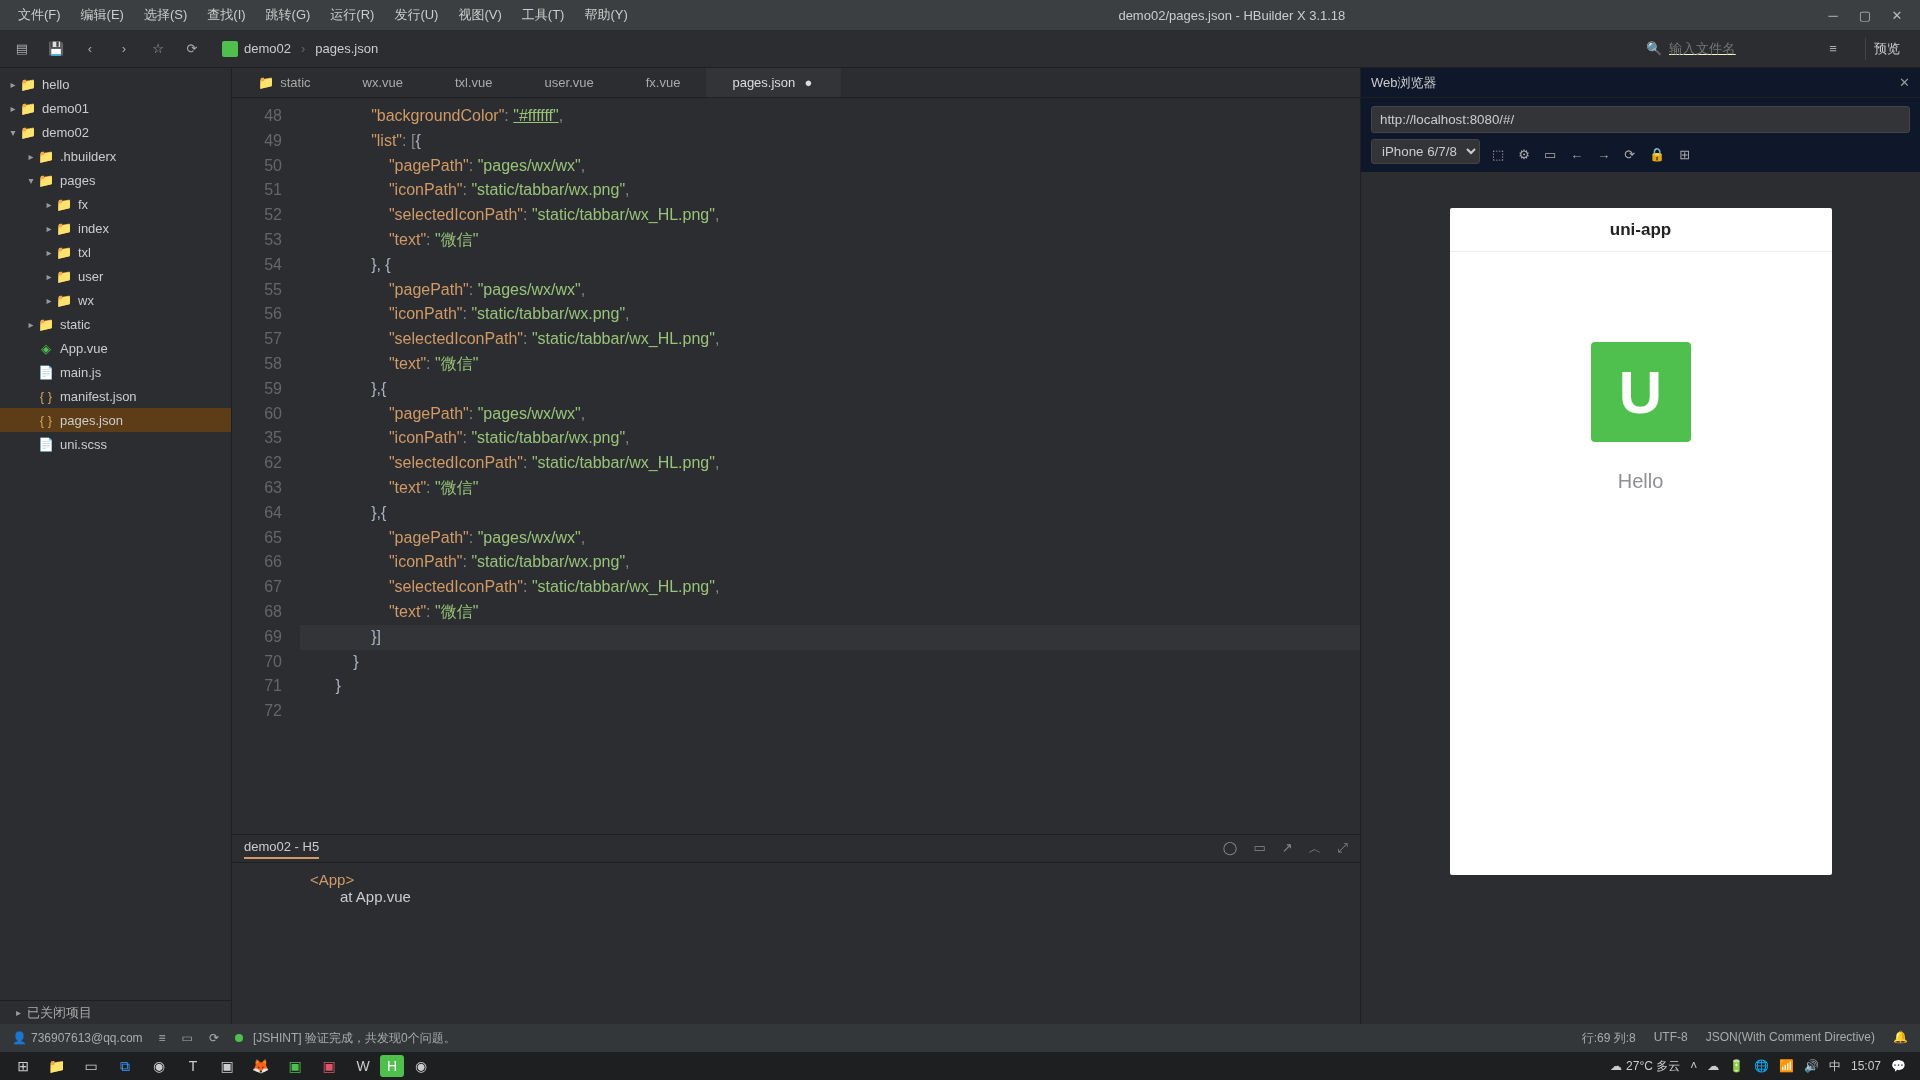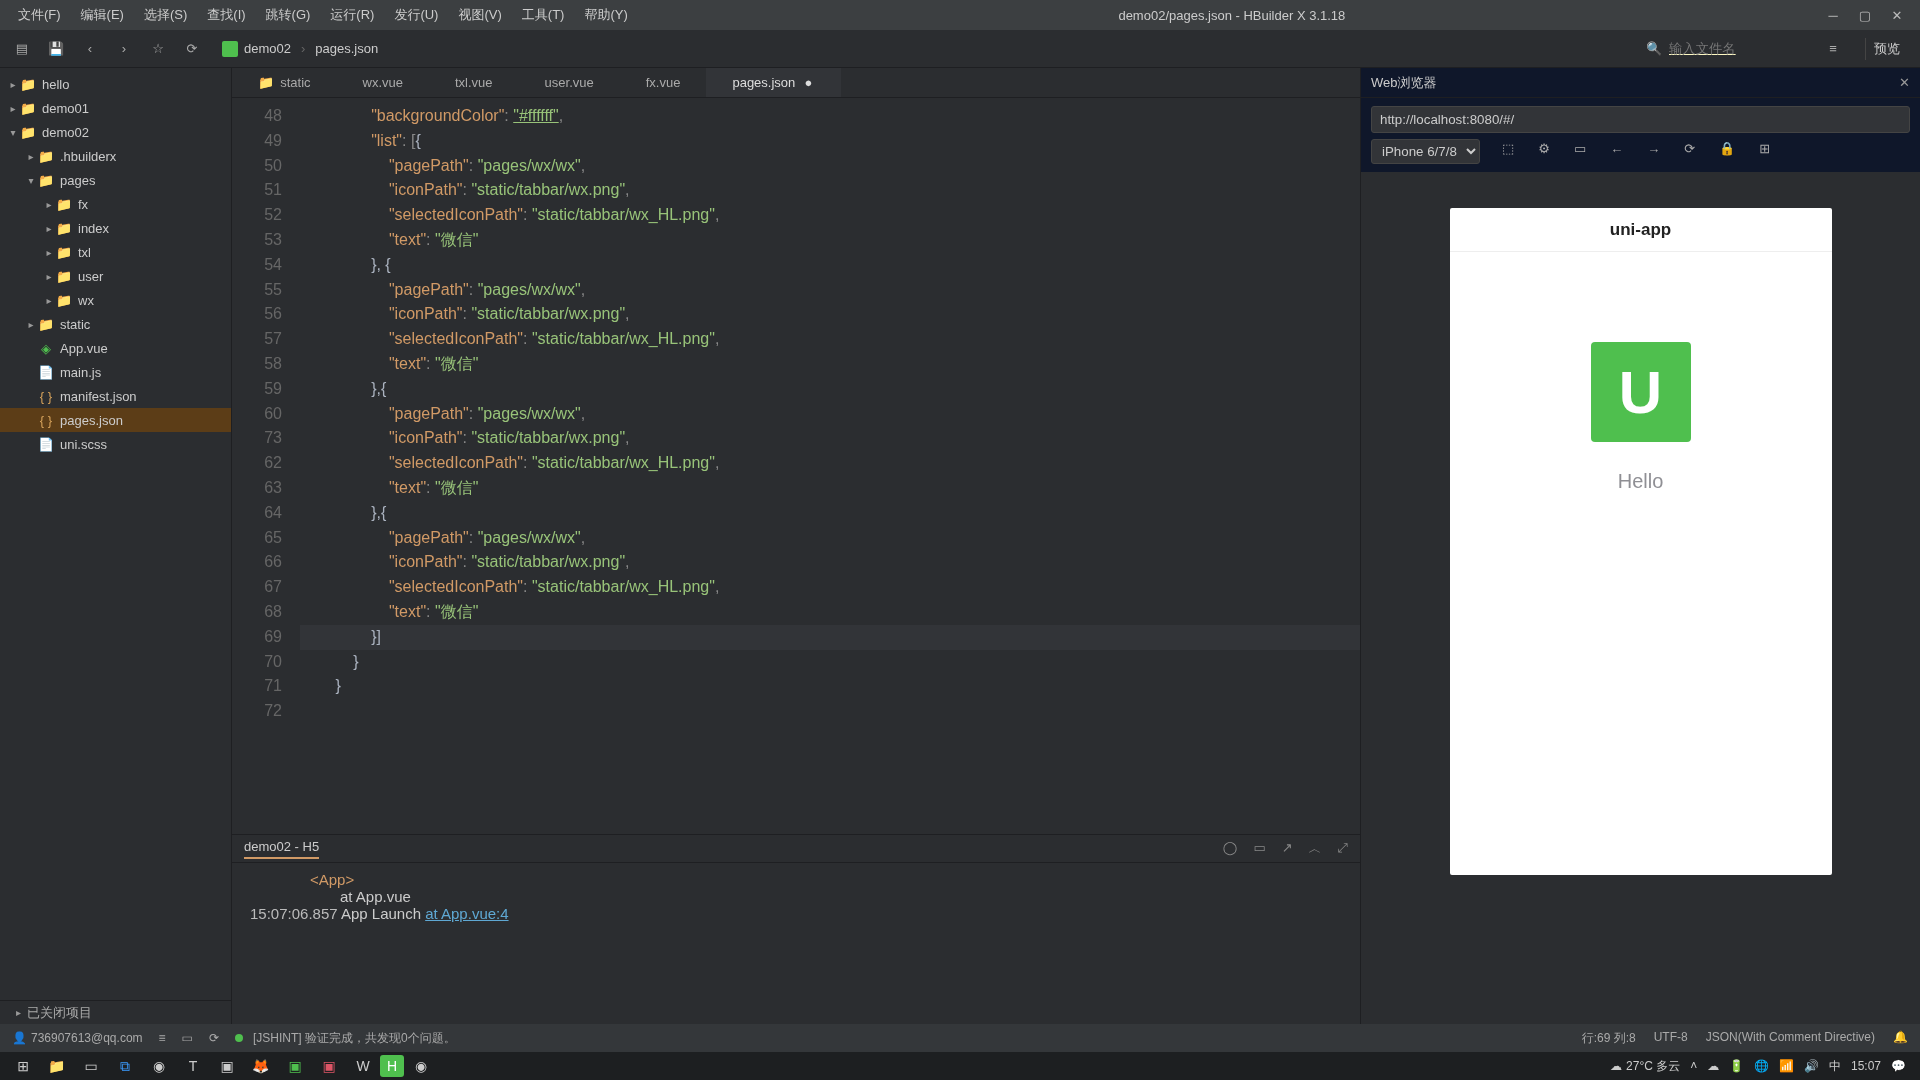--- a/index.html
+++ b/index.html
@@ -70,21 +70,21 @@
 .console .c-link { color: #5fa8d3; text-decoration: underline; cursor: pointer; }
 .console .ts { color: #bbb; }
 
 
 .browser { width: 560px; border-left: 1px solid #1e1f22; background: #0f172a; display: flex; flex-direction: column; }
 .browser-head { display: flex; align-items: center; height: 30px; padding: 0 10px; gap: 10px; border-bottom: 1px solid #1e1f22; }
 .browser-head .btitle { color: #ccc; }
 .browser-head .bclose { color: #999; cursor: pointer; }
 .address-bar { margin: 8px 10px 6px 10px; }
 .address-bar input { width: 100%; background: #323438; border: 1px solid #444; border-radius: 3px; padding: 5px 8px; color: #ccc; outline: none; }
-.dev-bar { display: flex; align-items: flex-start; gap: 20px; padding: 0 10px 8px 10px; }
+.dev-bar { display: flex; align-items: flex-end; gap: 10px; padding: 0 10px 8px 10px; }
 .dev-bar select { background: #323438; color: #ccc; border: 1px solid #444; border-radius: 3px; padding: 3px 6px; }
 .dev-bar .dicon { color: #aaa; cursor: pointer; padding: 2px; }
 .phone-frame-wrap { flex: 1; display: flex; justify-content: center; padding-top: 36px; background: #2b2d30; }
 .phone-frame { width: 382px; height: 667px; background: #fff; border-radius: 2px; overflow: hidden; }
 .phone-nav { height: 44px; display: flex; align-items: center; justify-content: center; border-bottom: 1px solid #eee; font-weight: 600; color: #222; font-size: 17px; }
 .phone-body { display: flex; flex-direction: column; align-items: center; padding-top: 90px; }
 .app-logo { width: 100px; height: 100px; background: #4FBF4E; border-radius: 4px; display: flex; align-items: center; justify-content: center; }
 .app-logo-inner { color: #fff; font-size: 60px; font-weight: 700; font-family: Arial; }
 .phone-body .hello { margin-top: 28px; color: #8f8f94; font-size: 20px; }
 
@@ -271,21 +271,21 @@
           <div class="ln">51</div>
           <div class="ln">52</div>
           <div class="ln">53</div>
           <div class="ln">54</div>
           <div class="ln">55</div>
           <div class="ln">56</div>
           <div class="ln">57</div>
           <div class="ln">58</div>
           <div class="ln">59</div>
           <div class="ln">60</div>
-          <div class="ln">73</div>
+          <div class="ln">35</div>
           <div class="ln">62</div>
           <div class="ln">63</div>
           <div class="ln">64</div>
           <div class="ln">65</div>
           <div class="ln">66</div>
           <div class="ln">67</div>
           <div class="ln">68</div>
           <div class="ln">69</div>
           <div class="ln">70</div>
           <div class="ln">71</div>
@@ -300,21 +300,20 @@
           <span>◯</span>
           <span>▭</span>
           <span>↗</span>
           <span>︿</span>
           <span>⤢</span>
         </span>
       </div>
       <div class="console" id="console">
           <div class="c-sub"><span class="c-tag">&lt;App&gt;</span></div>
           <div style="padding-left: 90px;">at App.vue</div>
-          <div><span class="ts">15:07:06.857</span> App Launch  <span class="c-link">at App.vue:4</span></div>
         </div>
     </div>
   </div>
 
   <div class="browser">
     <div class="browser-head">
       <span class="btitle">Web浏览器</span>
       <span style="flex:1"></span>
       <span class="bclose">✕</span>
     </div>

